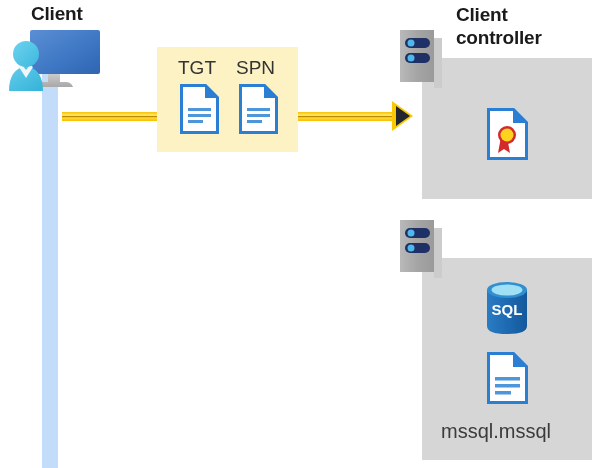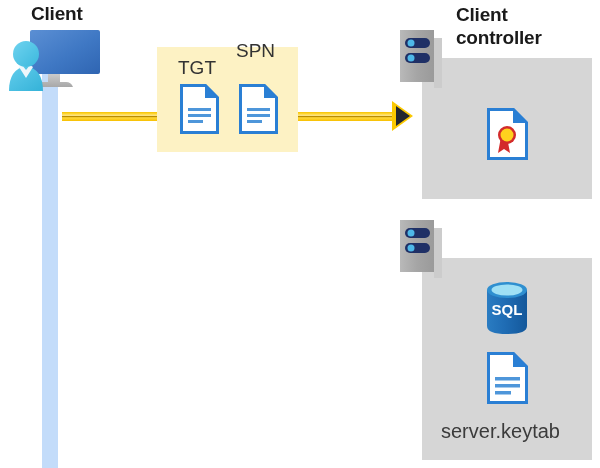--- a/index.html
+++ b/index.html
@@ -148,21 +148,21 @@
   <div class="icon" style="left:180px; top:84px;">
     <svg width="39" height="50" viewBox="0 0 39 50">
       <path d="M1.5 1.5 h24 l12 12 v35 h-36 z" fill="#ffffff" stroke="#2a7fd4" stroke-width="3"></path>
       <path d="M25 1.5 l12.5 12.5 h-12.5 z" fill="#2a7fd4"></path>
       <rect x="8" y="24" width="23" height="3" fill="#4e96da"></rect>
       <rect x="8" y="30" width="23" height="3" fill="#4e96da"></rect>
       <rect x="8" y="36" width="15" height="3" fill="#4e96da"></rect>
     </svg>
   </div>
 
-  <div class="tag-label" style="left:236px; top:40px;">SPN</div>
+  <div class="tag-label" style="left:236px; top:57px;">SPN</div>
 
   <div class="icon" style="left:239px; top:84px;">
     <svg width="39" height="50" viewBox="0 0 39 50">
       <path d="M1.5 1.5 h24 l12 12 v35 h-36 z" fill="#ffffff" stroke="#2a7fd4" stroke-width="3"></path>
       <path d="M25 1.5 l12.5 12.5 h-12.5 z" fill="#2a7fd4"></path>
       <rect x="8" y="24" width="23" height="3" fill="#4e96da"></rect>
       <rect x="8" y="30" width="23" height="3" fill="#4e96da"></rect>
       <rect x="8" y="36" width="15" height="3" fill="#4e96da"></rect>
     </svg>
   </div>
@@ -242,15 +242,15 @@
   <div class="icon" style="left:487px; top:352px;">
     <svg width="41" height="52" viewBox="0 0 41 52">
       <path d="M1.5 1.5 h25 l13 13 v36 h-38 z" fill="#ffffff" stroke="#2a7fd4" stroke-width="3"></path>
       <path d="M26 1.5 l13.5 13.5 h-13.5 z" fill="#2a7fd4"></path>
       <rect x="8" y="25" width="25" height="3.5" fill="#4e96da"></rect>
       <rect x="8" y="32" width="25" height="3.5" fill="#4e96da"></rect>
       <rect x="8" y="39" width="16" height="3.5" fill="#4e96da"></rect>
     </svg>
   </div>
 
-  <div class="label-plain" style="left:441px; top:419px;">server.keytab</div>
+  <div class="label-plain" style="left:441px; top:419px;">mssql.mssql</div>
 
 </div>
 
 </body></html>

